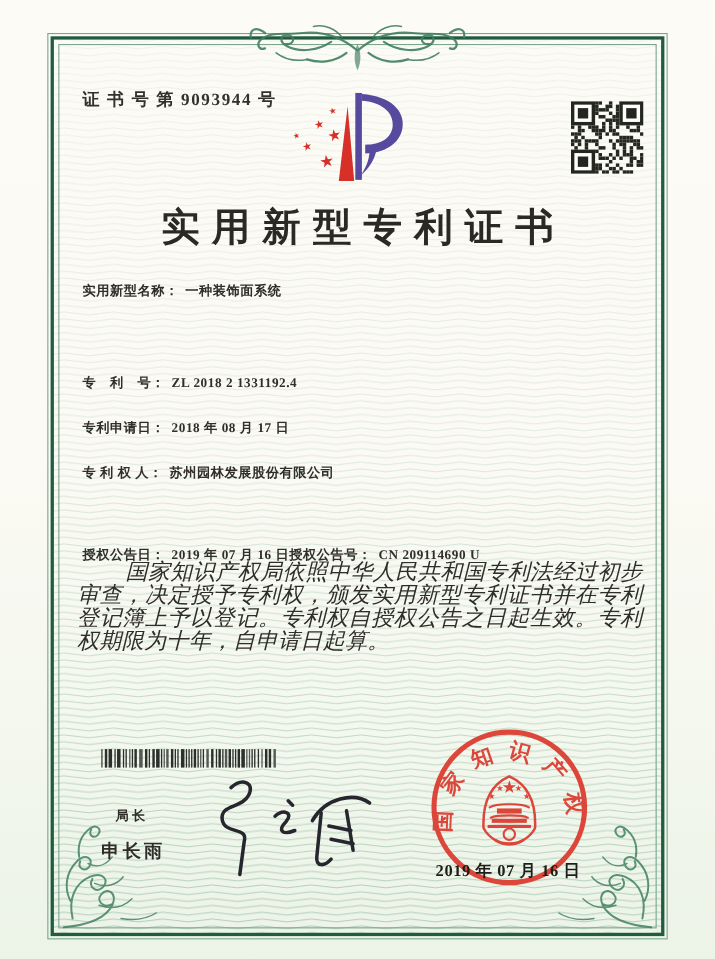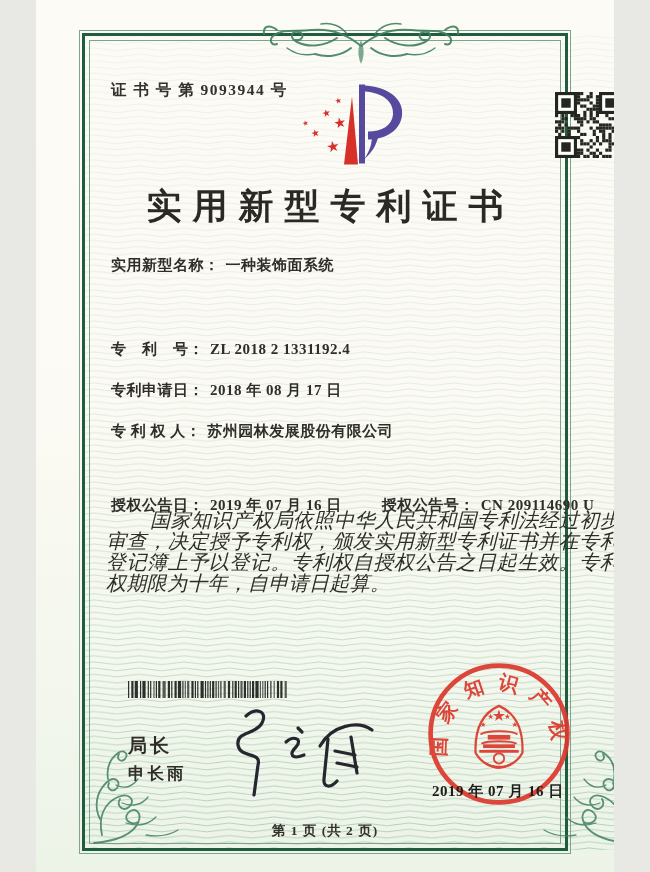--- a/index.html
+++ b/index.html
@@ -1,17 +1,17 @@
 <!DOCTYPE html>
 <html><head>
 <meta charset="utf-8">
 <style>
   html,body{margin:0;padding:0;background:#e8e8e4;}
   #page{
-    position:relative;width:578px;height:872px;margin:0 auto;overflow:hidden;
+    position:relative;width:650px;height:872px;margin:0 auto;overflow:hidden;
     background:linear-gradient(180deg,#fdfbf6 0%,#fcfaf4 45%,#f5f8ef 72%,#ecf3e7 100%);
     font-family:"Liberation Serif","DejaVu Serif",serif;color:#2f2d28;
   }
   
   .frame{position:absolute;pointer-events:none;}
   .frame-outer{left:43px;top:30px;right:43px;bottom:18px;border:1px solid #7aa58a;}
   .frame-main{left:46px;top:33px;right:46px;bottom:21px;border:3px solid #215c41;}
   .frame-inner{left:53px;top:40px;right:53px;bottom:28px;border:1px solid #7aa58a;}
   .guilloche{position:absolute;left:47px;top:34px;width:556px;height:816px;}
   .ornament{position:absolute;}
@@ -19,33 +19,33 @@
   .orn-bl{left:50px;top:722px;width:105px;height:126px;}
   .orn-br{left:495px;top:722px;width:105px;height:126px;transform:scaleX(-1);}
   
   .cert-no{position:absolute;left:75px;top:80px;font-size:15.5px;font-weight:600;
     letter-spacing:1.5px;color:#33312c;}
   .logo{position:absolute;left:258px;top:78px;width:150px;height:98px;}
   .qr{position:absolute;left:519px;top:92px;width:66px;height:66px;}
   .title{position:absolute;left:0;right:0;top:183px;text-align:center;font-size:35px;
     font-weight:600;letter-spacing:11px;text-indent:11px;color:#2b2924;}
   
-  .row{position:absolute;left:75px;right:55px;font-size:15px;font-weight:600;
+  .row{position:absolute;left:75px;right:55px;font-size:12px;font-weight:600;
     letter-spacing:.5px;color:#302e29;white-space:nowrap;}
   .row .lbl{margin-right:6px;}
   .r1{top:256px}.r2{top:298px}.r3{top:340px}.r4{top:381px}
   .r5{top:422px}.r6{top:459px}.r7{top:496px;display:flex;}
-  .r7 .pair2{margin-left:40px;}
+  .r7 .pair2{}
   
   .body-text{position:absolute;left:70px;top:510px;width:514px;font-style:italic;
     font-size:20px;line-height:21px;letter-spacing:.3px;color:#2f2d28;text-align:justify;}
   .body-text p{margin:0;text-indent:2.2em;}
   
   .barcode{position:absolute;left:92px;top:681px;width:162px;height:17px;}
-  .signer-role{position:absolute;left:92px;top:733px;font-size:19px;font-weight:600;letter-spacing:3px;}
+  .signer-role{position:absolute;left:105px;top:733px;font-size:12px;font-weight:600;letter-spacing:3px;}
   .signer-name{position:absolute;left:92px;top:763px;font-size:16.5px;font-weight:600;letter-spacing:3px;}
   .signature{position:absolute;left:182px;top:700px;width:175px;height:100px;}
   .seal{position:absolute;left:388px;top:659px;width:150px;height:150px;opacity:.93;}
   .seal-date{position:absolute;left:396px;top:782px;font-size:15px;font-weight:700;
     letter-spacing:.5px;color:#1e1d1a;z-index:6;}
   .footer{position:absolute;left:0;right:0;top:822px;text-align:center;font-size:13.5px;
     letter-spacing:1px;color:#33312c;font-weight:600;}
   .seal-text{font-size:21px;font-weight:bold;letter-spacing:13px;fill:#dc3a2e;
     font-family:"Liberation Serif","DejaVu Serif",serif;}
   .logo-star,.emblem-star{fill:#d63028;font-family:"DejaVu Sans",sans-serif;}
@@ -397,15 +397,14 @@
       <rect x="68" y="81" width="24" height="5" fill="#dc3a2e" stroke="none"></rect>
       <path d="M62,90 C 68,87 92,87 98,90" stroke-width="2"></path>
       <rect x="63" y="91" width="34" height="4" fill="#dc3a2e" stroke="none"></rect>
       <rect x="59" y="97" width="42" height="3" fill="#dc3a2e" stroke="none"></rect>
       <circle cx="80" cy="106" r="5.5" stroke-width="2"></circle>
       <path d="M67,112 C 73,116 87,116 93,112" stroke-width="2.4"></path>
     </g>
   </svg>
   <div class="seal-date">2019 年 07 月 16 日</div>
 
-  <div class="footer">第 1 页 (共 2 页)</div>
 
 </div>
 
 </body></html>

